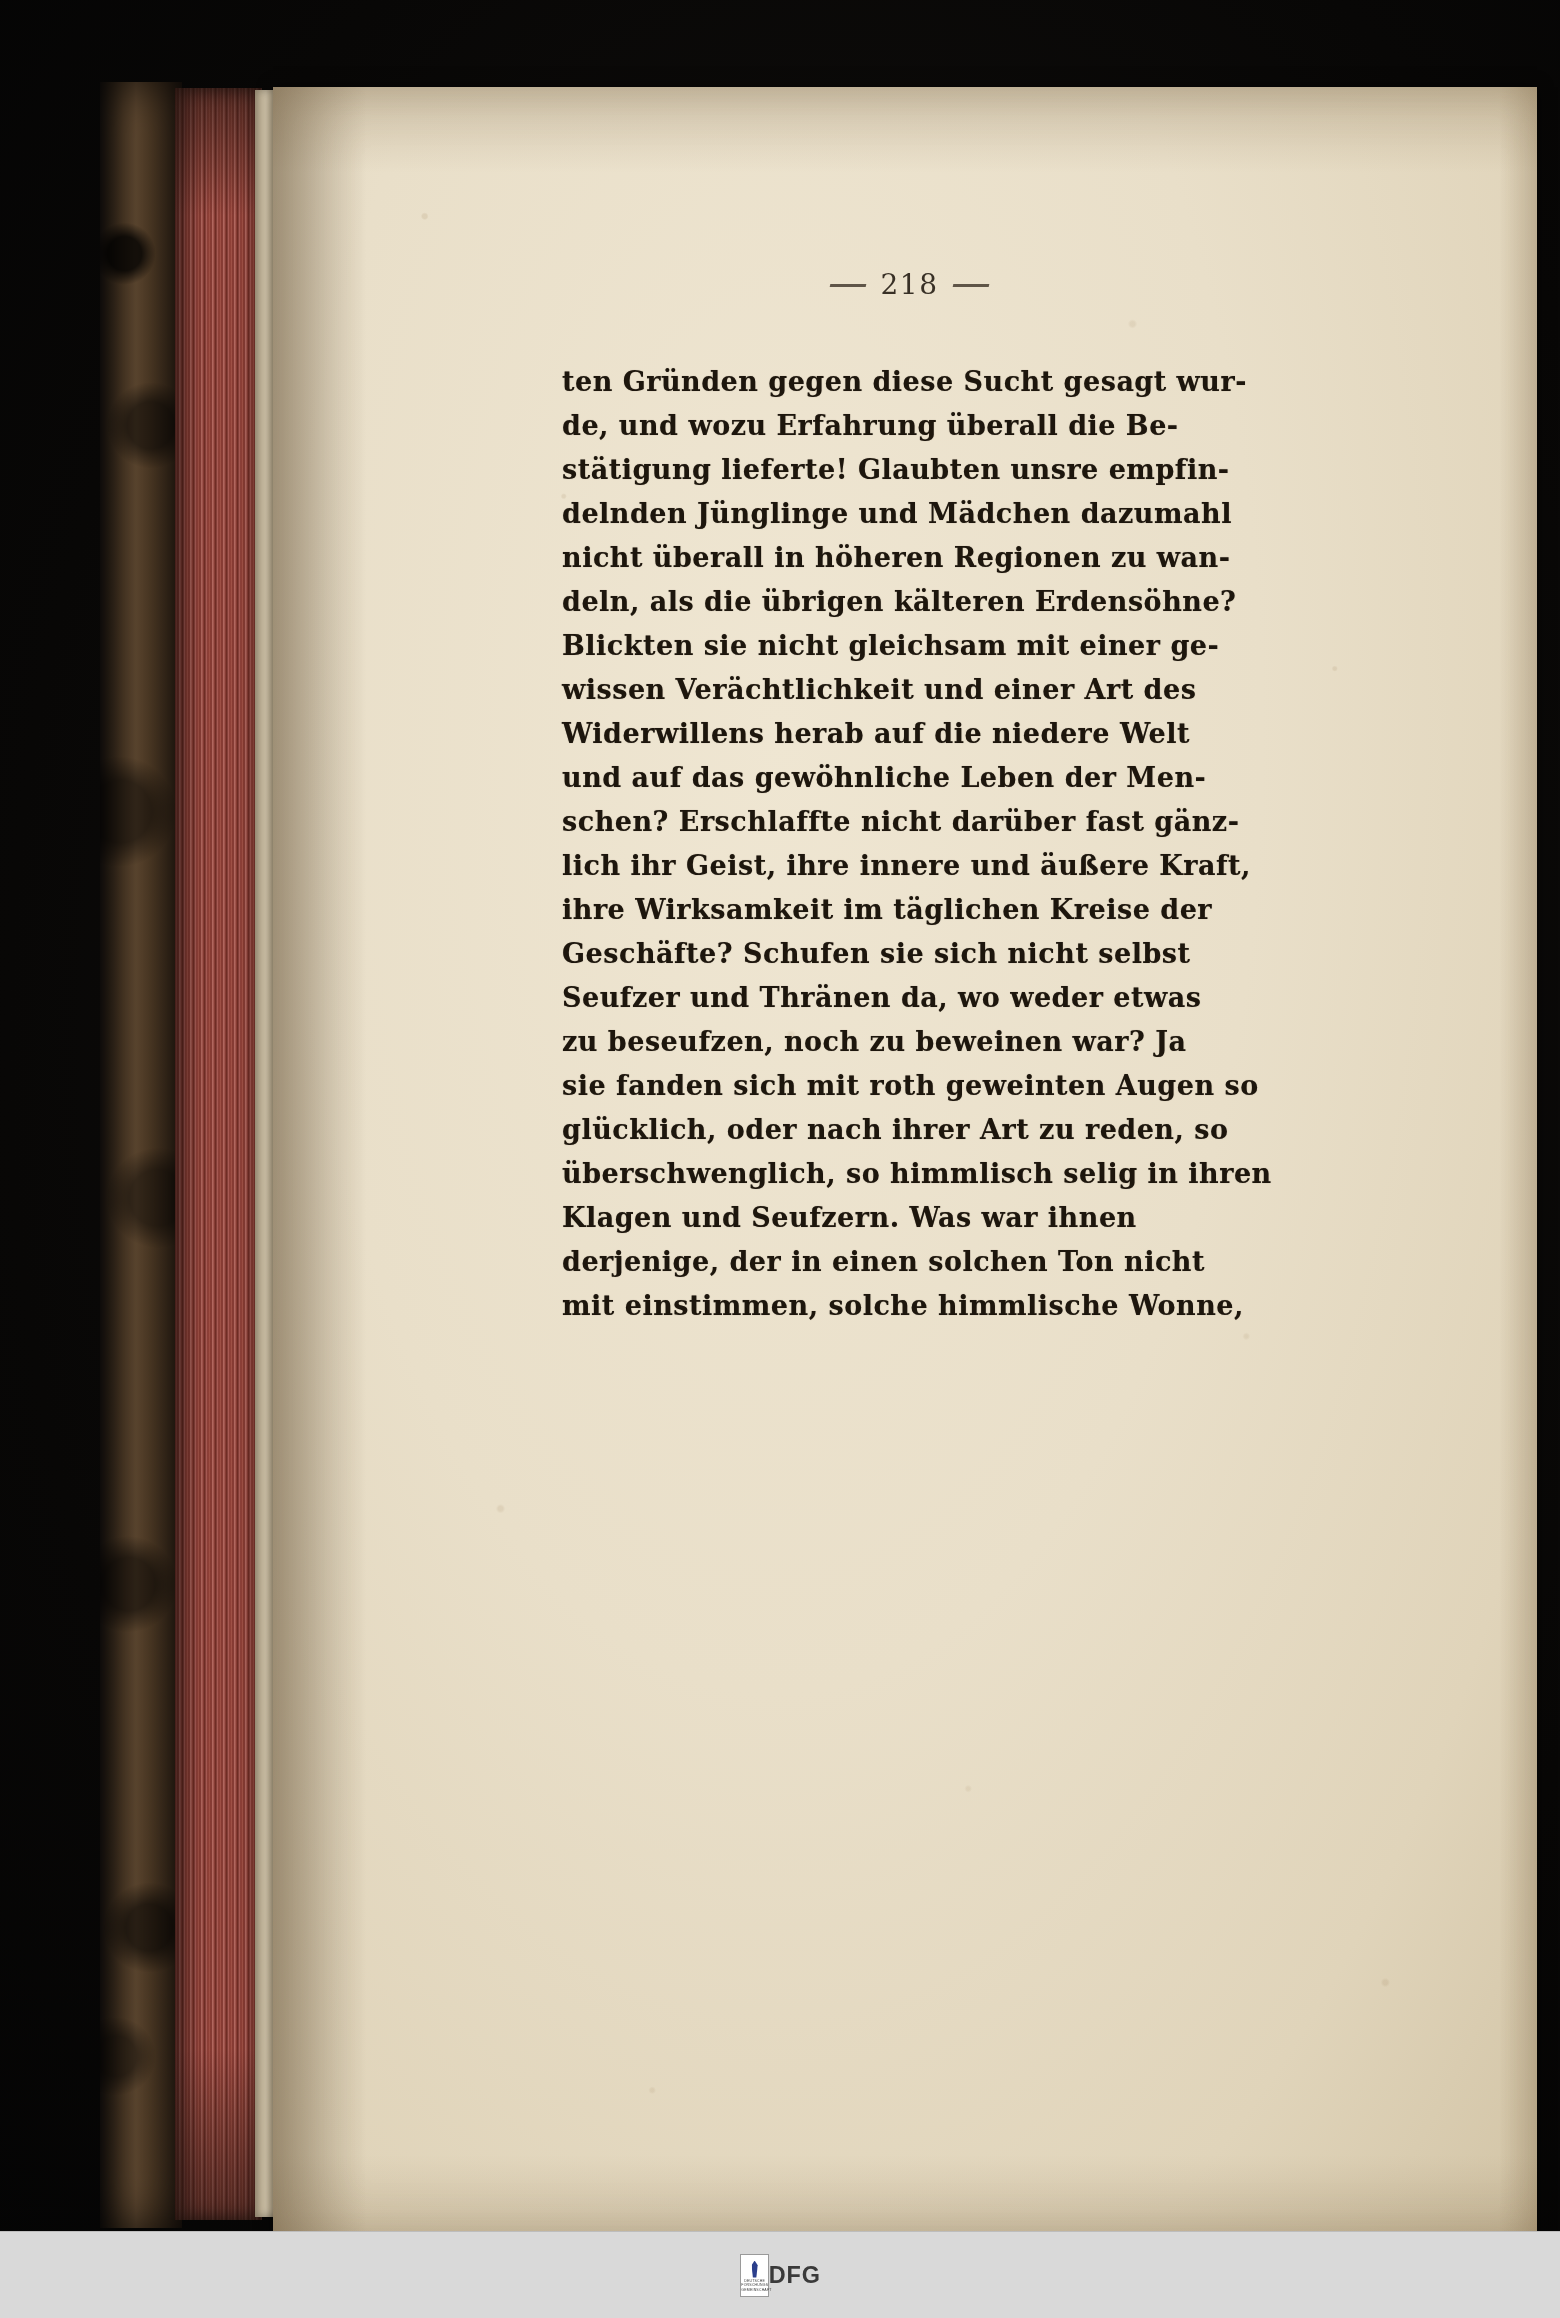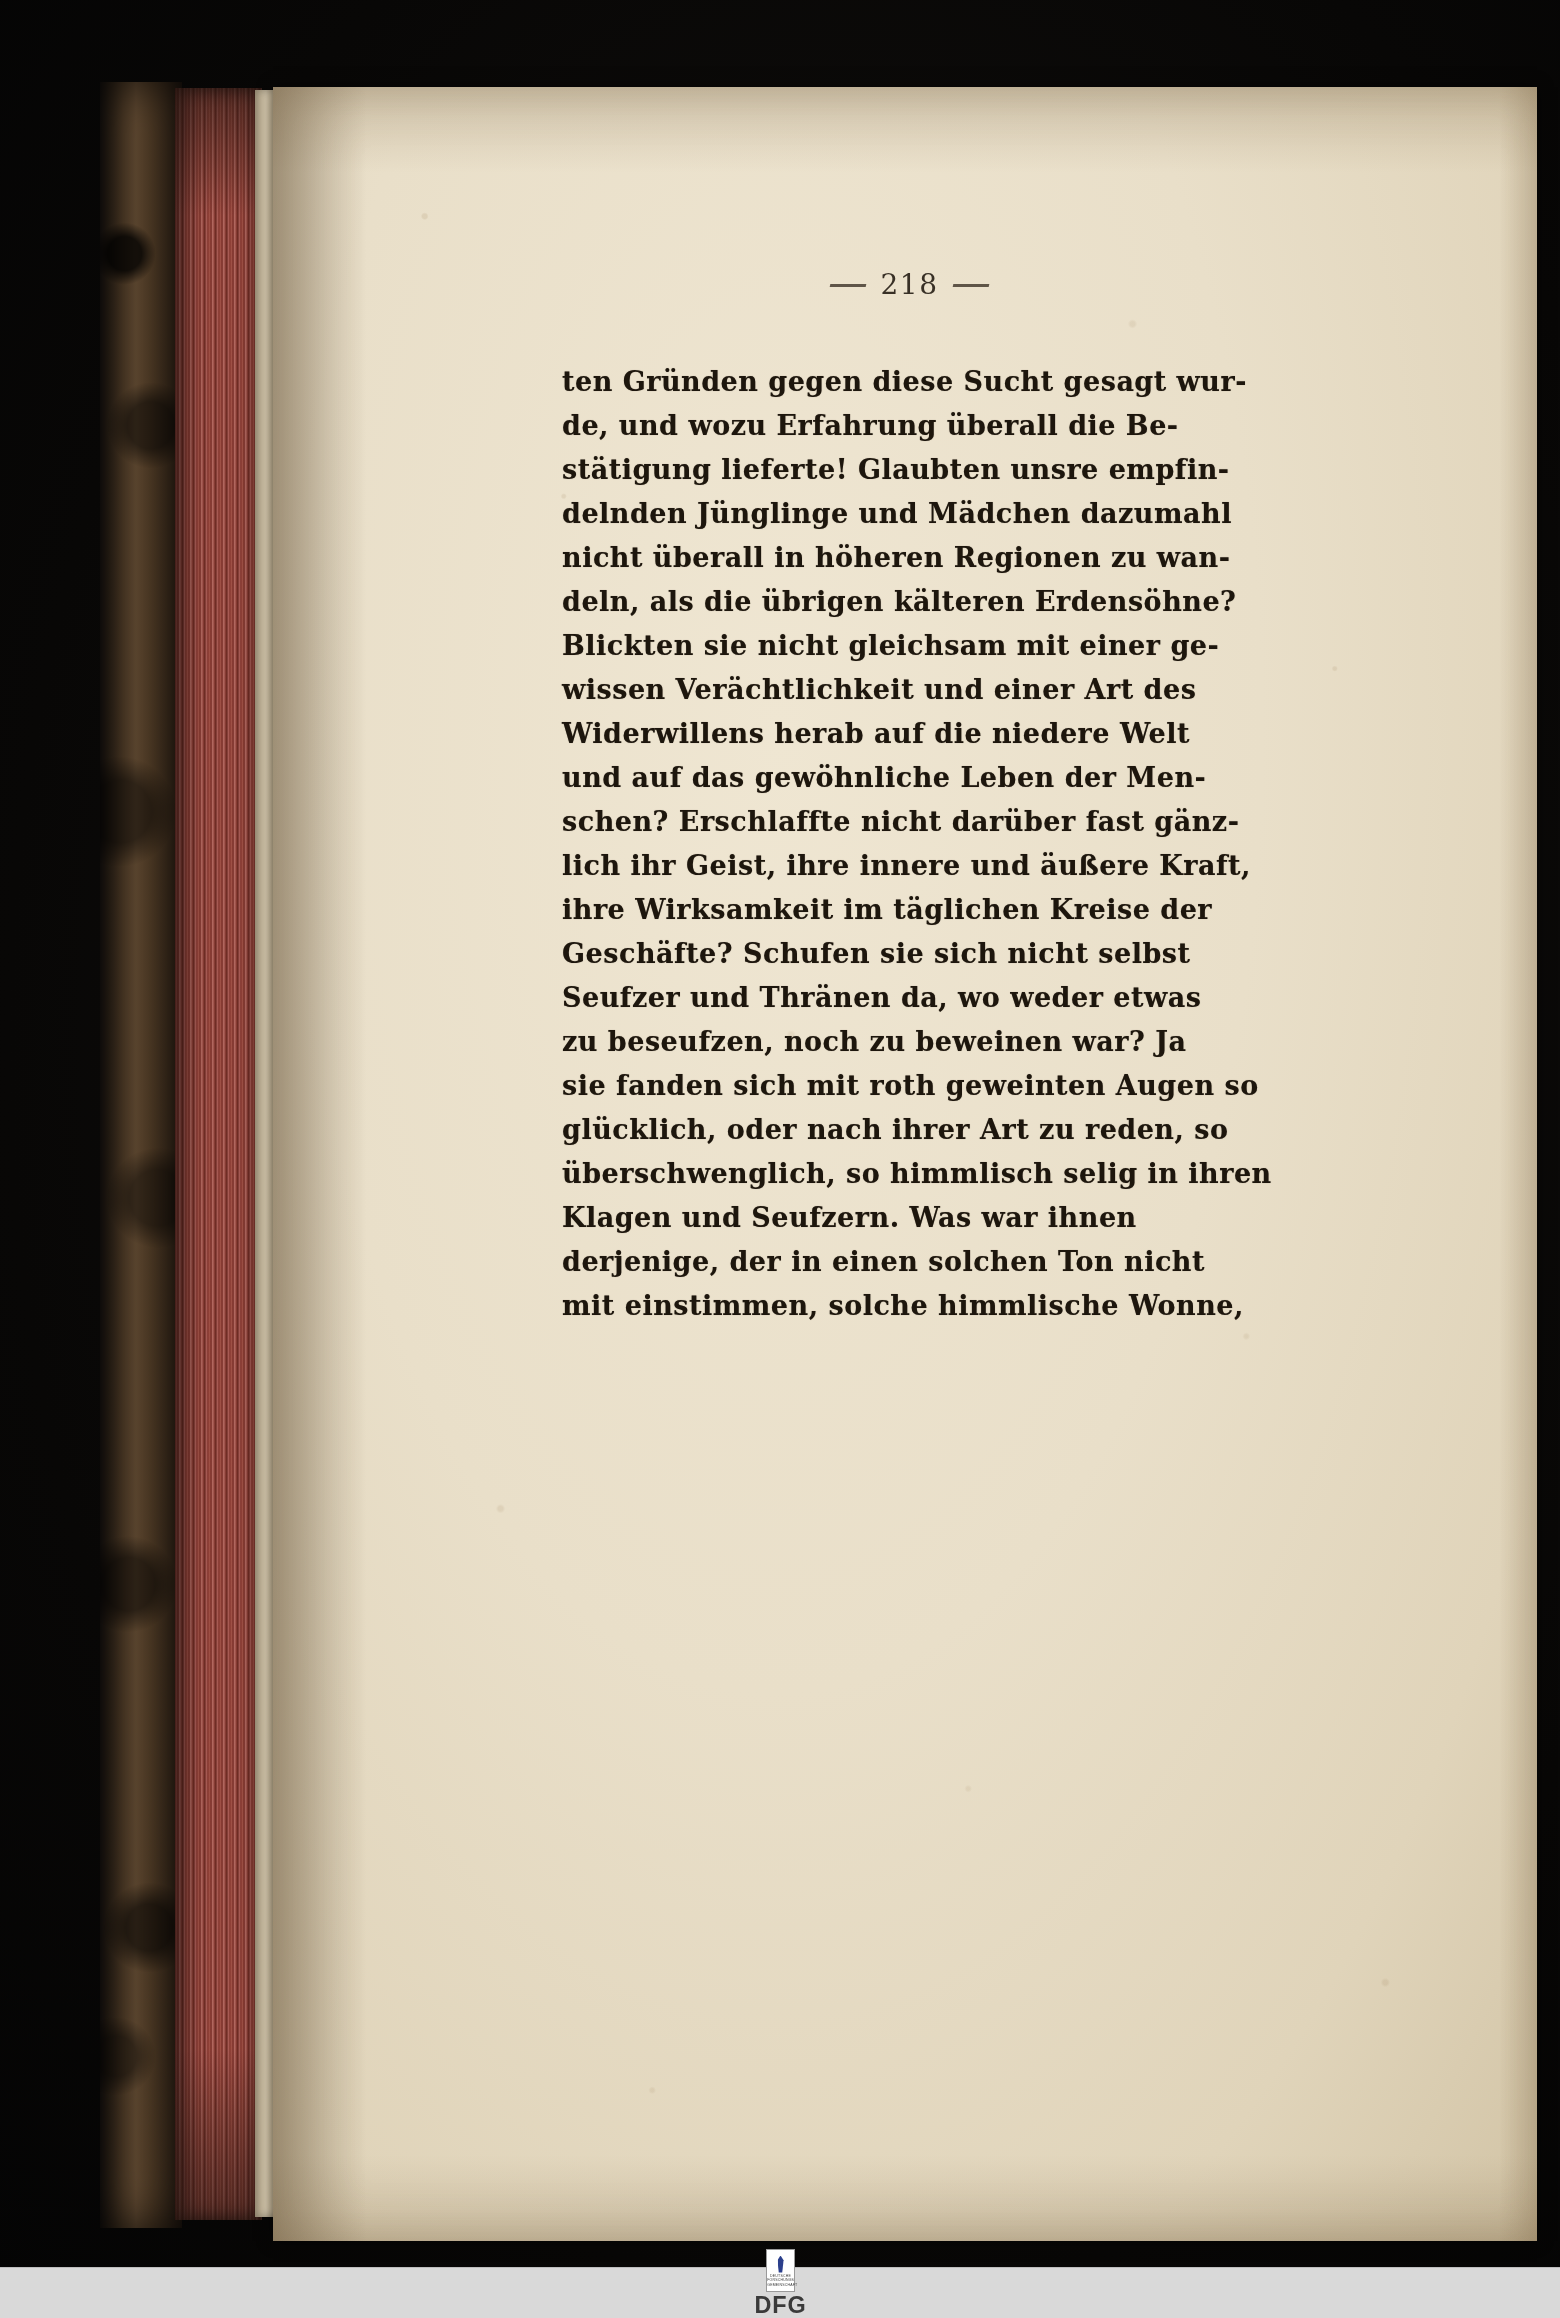--- a/index.html
+++ b/index.html
@@ -232,29 +232,28 @@
     background: linear-gradient(90deg, rgba(90,70,44,.38) 0%, rgba(90,70,44,0) 100%);
     pointer-events: none;
   }
 
   
   .viewerbar {
     position: absolute;
     left: 0;
     bottom: 0;
     width: 1561px;
-    height: 52px;
+    height: 88px;
     background: #d9d9d9;
     border-top: 0.8px solid #bdbdbd;
     display: flex;
     align-items: center;
-    justify-content: flex-end;
+    justify-content: center;
     padding: 0 20px;
     box-sizing: border-box;
-    flex-direction: column;
   }
   .dfg-mark {
     display: flex;
     align-items: center;
     gap: 9.4px;
   }
   .dfg-mark .seal {
     width: 26.5px;
     height: 41px;
     background: #ffffff;

